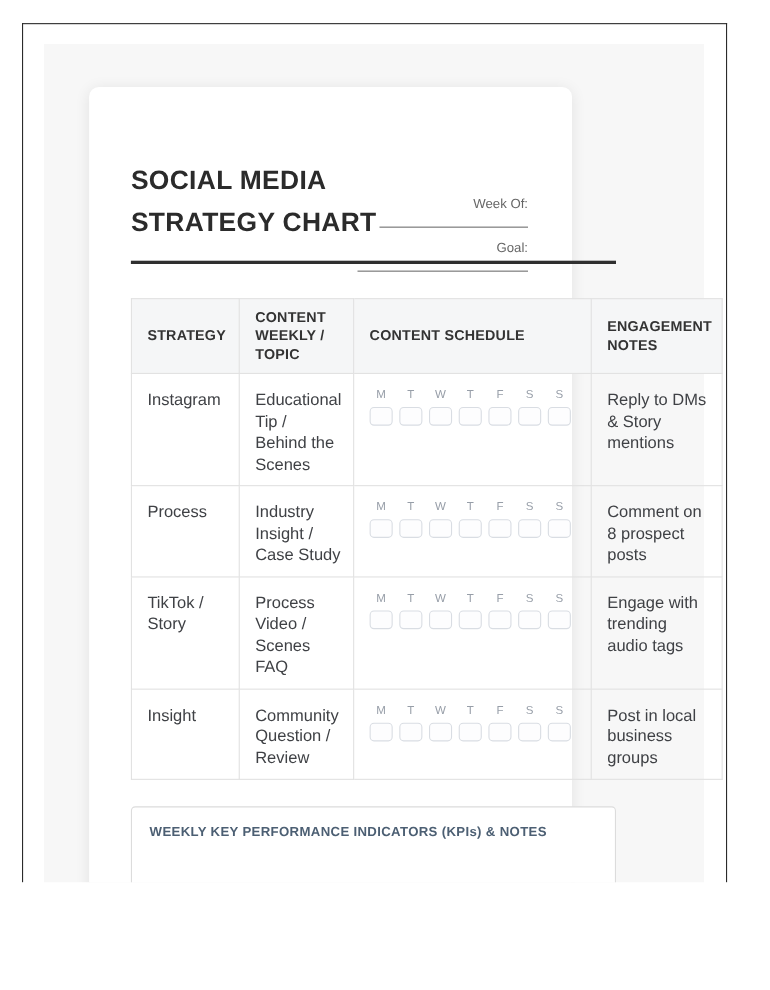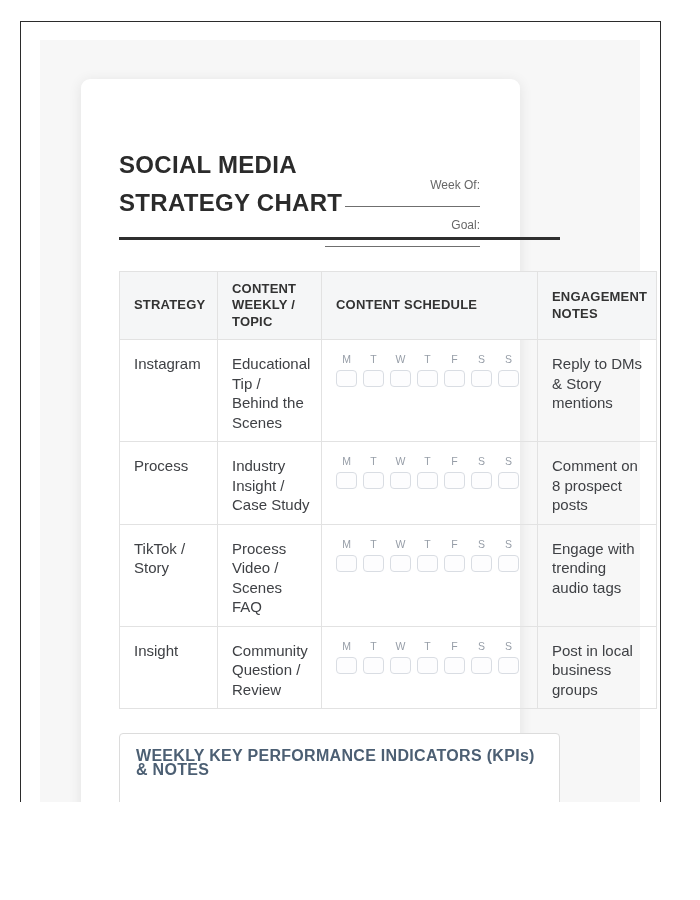--- a/index.html
+++ b/index.html
@@ -73,21 +73,21 @@
   .day-col{width:21px;display:flex;flex-direction:column;align-items:center;}
   .day-letter{font-size:10.5px;color:var(--day-letter);line-height:11px;margin-bottom:5px;}
   .day-box{width:21px;height:17px;border:1px solid var(--checkbox-border);
     border-radius:4px;background:#fdfdfe;}
   .kpi-box{
     margin-top:24px;width:441px;height:120px;
     border:1px solid #dcdcdc;border-radius:4px;background:#fff;
     padding:15px 16px;
   }
   .kpi-heading{
-    font-size:16px;font-weight:bold;color:var(--kpi-heading-color);
+    font-size:12px;font-weight:bold;color:var(--kpi-heading-color);
     letter-spacing:0.3px;line-height:14px;
   }
 </style>
 </head>
 <body>
 
 <div class="frame">
   <div class="panel">
     <div class="card">
 

